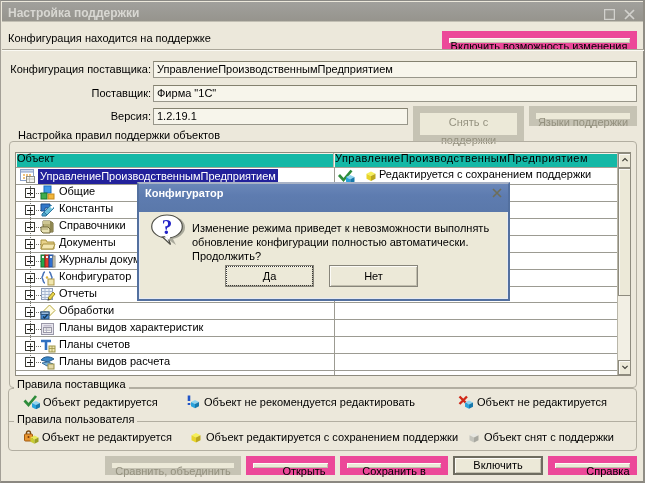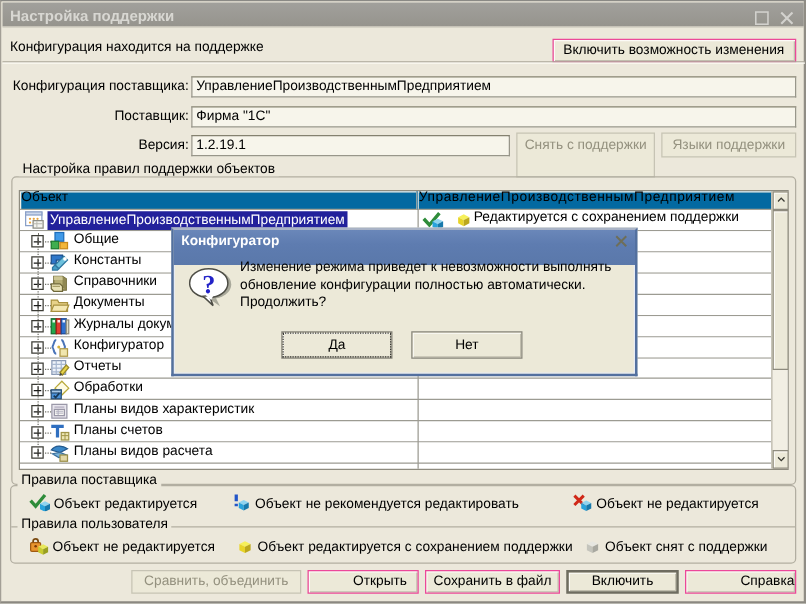--- a/index.html
+++ b/index.html
@@ -20,21 +20,21 @@
 #titlebar .txt {
   position:absolute; left:6px; top:4px;
   font-size:12px; font-weight:bold; color:#d8d7d2;
   letter-spacing:0px;
 }
 .tglyph { position:absolute; top:7px; }
 
 .toplabel { position:absolute; left:7px; top:31px; }
 .btn {
   position:absolute; background:#ece9d8;
-  border:1px solid #ec4899;
+  border:7px solid #ec4899;
   box-shadow: inset 1px 1px 0 #fcfbf7, inset -1px -1px 0 #c1beae;
   text-align:center; color:#000; font-size:11px;
   font-family:"Liberation Sans", sans-serif;
   line-height:17px;
 }
 .btn.disabled { color:#94917f; border-color:#c6c3b4; box-shadow:none; }
 .sep { position:absolute; left:1px; width:642px; height:2px;
   border-top:1px solid #aaa699; border-bottom:1px solid #fbfaf4; }
 
 .flabel { position:absolute; left:2px; width:148px; text-align:right; }
@@ -43,21 +43,21 @@
   border:1px solid #98968a;
   border-top-color:#84816f;
   line-height:15px; padding-left:3px;
 }
 
 .gbox { position:absolute; border:1px solid #b2aea1; border-radius:4px; }
 .glabel { position:absolute; background:#ece8db; padding:0 3px; }
 
 #tbl { position:absolute; left:14px; top:151px; width:616px; height:224px;
   background:#fff; border:1px solid #8e8b7e; }
-.hdr { position:absolute; top:0; height:15px; background:#0369a1;
+.hdr { position:absolute; top:0; height:15px; background:#14b8a6;
   border-bottom:1px solid #a5a295; border-right:1px solid #b9b6a9;
   box-shadow: inset 1px 1px 0 #f3f1e7;
   line-height:10px; padding-left:1px; }
 .row { position:absolute; left:0; width:601px; border-bottom:1px solid #9c9b92; background:#fff; }
 .coldiv { position:absolute; background:#9c9b92; width:1px; }
 .rtext { position:absolute; left:43px; top:0.5px; white-space:nowrap; }
 .plus { position:absolute; left:9px; width:10px; height:10px; background:#fff; border:1px solid #3c3c36; }
 .plus i { position:absolute; left:1px; top:4px; width:6px; height:0; border-top:1px solid #1a1a18; }
 .plus b { position:absolute; left:4px; top:1px; height:6px; width:0; border-left:1px solid #1a1a18; }
 .ricon { position:absolute; left:24px; width:17px; height:16px; }
@@ -391,17 +391,17 @@
     <div id="qicon" style="position:absolute; left:12px; top:30px;">
       <svg width="38" height="36" viewBox="0 0 38 36">
         <ellipse cx="18.5" cy="13.5" rx="15.5" ry="11.5" fill="#a9a99b"></ellipse>
         <path d="M21 23 L25 31 L15 24 Z" fill="#a9a99b"></path>
         <ellipse cx="16" cy="12.5" rx="15.3" ry="11.5" fill="#fff" stroke="#4e4e46" stroke-width="1.2"></ellipse>
         <path d="M16.5 22.5 L19.5 30.5 L11.5 23 Z" fill="#fff" stroke="#4e4e46" stroke-width="1.2"></path>
         <path d="M13 21.5 L20 21.5 L18 26 Z" fill="#fff" stroke="none"></path>
         <text x="16" y="20" text-anchor="middle" font-family="Liberation Serif, serif" font-size="21" font-weight="bold" fill="#2323c8">?</text>
       </svg>
     </div>
-    <div style="position:absolute; left:53px; top:23px; line-height:14px;">Изменение режима приведет к невозможности выполнять<br>обновление конфигурации полностью автоматически.<br>Продолжить?</div>
+    <div style="position:absolute; left:53px; top:37px; line-height:14px;">Изменение режима приведет к невозможности выполнять<br>обновление конфигурации полностью автоматически.<br>Продолжить?</div>
     <div class="dbtn" style="left:86px; outline:1px dotted #3a3a35; outline-offset:-2px;">Да</div>
     <div class="dbtn" style="left:190px;">Нет</div>
   </div>
 </div>
 
 </body></html>

